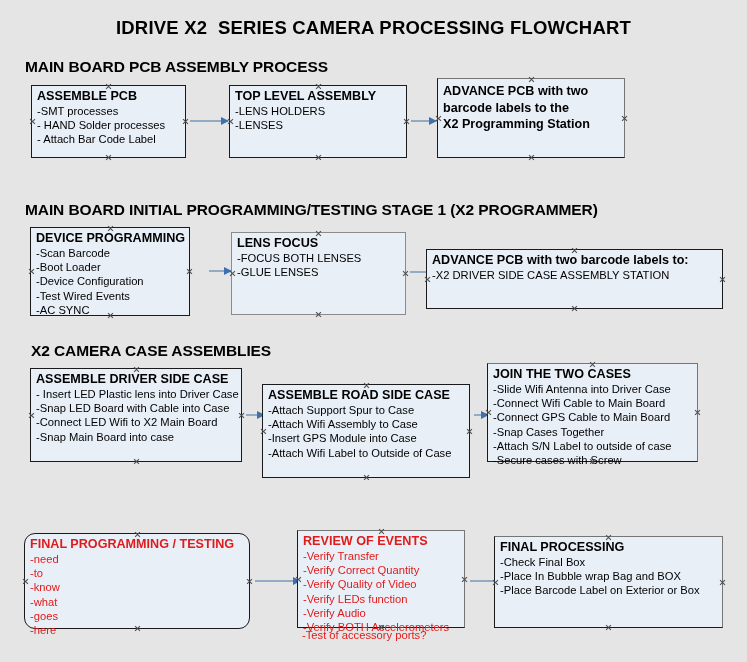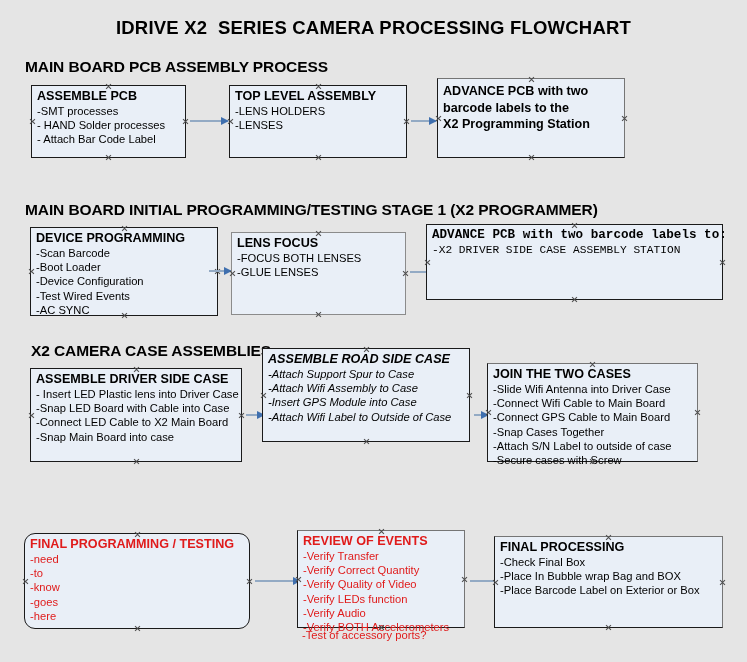--- a/index.html
+++ b/index.html
@@ -198,21 +198,21 @@
     <div class="handle" style="left:50%; top:0;"></div>
     <div class="handle" style="left:50%; top:100%;"></div>
     <div class="handle" style="left:0; top:50%;"></div>
     <div class="handle" style="left:100%; top:50%;"></div>
   </div>
 
   <div class="section-heading" style="left:25px; top:201px;">
     <span>MAIN BOARD INITIAL PROGRAMMING/TESTING STAGE 1 (X2 PROGRAMMER)</span>
   </div>
 
-  <div class="box b-dark" style="left:30px; top:227px; width:188px; height:89px;">
+  <div class="box b-dark" style="left:30px; top:227px; width:160px; height:89px;">
     <div class="box-inner">
       <div class="box-title">DEVICE PROGRAMMING</div>
       <div class="box-line">-Scan Barcode</div>
       <div class="box-line">-Boot Loader</div>
       <div class="box-line">-Device Configuration</div>
       <div class="box-line">-Test Wired Events</div>
       <div class="box-line">-AC SYNC</div>
     </div>
     <div class="handle" style="left:50%; top:0;"></div>
     <div class="handle" style="left:50%; top:100%;"></div>
@@ -229,52 +229,52 @@
       <div class="box-line">-GLUE LENSES</div>
     </div>
     <div class="handle" style="left:50%; top:0;"></div>
     <div class="handle" style="left:50%; top:100%;"></div>
     <div class="handle" style="left:0; top:50%;"></div>
     <div class="handle" style="left:100%; top:50%;"></div>
   </div>
 
   <div class="arrow" style="left:410px; top:271px; width:25px;"></div>
 
-  <div class="box b-dark" style="left:426px; top:224px; width:297px; height:76px;font-family:Liberation Mono, monospace;">
+  <div class="box b-dark" style="left:426px; top:249px; width:297px; height:60px;">
     <div class="box-inner">
       <div class="box-title">ADVANCE PCB with two barcode labels to:</div>
       <div class="box-line">-X2 DRIVER  SIDE  CASE  ASSEMBLY STATION</div>
     </div>
     <div class="handle" style="left:50%; top:0;"></div>
     <div class="handle" style="left:50%; top:100%;"></div>
     <div class="handle" style="left:0; top:50%;"></div>
     <div class="handle" style="left:100%; top:50%;"></div>
   </div>
 
   <div class="section-heading" style="left:31px; top:342px;">
     <span>X2 CAMERA CASE ASSEMBLIES</span>
   </div>
 
   <div class="box b-dark" style="left:30px; top:368px; width:212px; height:94px;">
     <div class="box-inner">
       <div class="box-title">ASSEMBLE DRIVER SIDE CASE</div>
       <div class="box-line">- Insert LED Plastic lens into Driver Case</div>
       <div class="box-line">-Snap LED Board with Cable into Case</div>
-      <div class="box-line">-Connect LED Cable to X2 Main Board</div>
+      <div class="box-line">-Connect LED Wifi to X2 Main Board</div>
       <div class="box-line">-Snap Main Board into case</div>
     </div>
     <div class="handle" style="left:50%; top:0;"></div>
     <div class="handle" style="left:50%; top:100%;"></div>
     <div class="handle" style="left:0; top:50%;"></div>
     <div class="handle" style="left:100%; top:50%;"></div>
   </div>
 
   <div class="arrow" style="left:246px; top:414px; width:18px;"></div>
 
-  <div class="box b-dark" style="left:262px; top:348px; width:208px; height:94px;font-style:italic;">
+  <div class="box b-dark" style="left:262px; top:384px; width:208px; height:94px;">
     <div class="box-inner">
       <div class="box-title">ASSEMBLE ROAD SIDE CASE</div>
       <div class="box-line">-Attach Support Spur to Case</div>
       <div class="box-line">-Attach Wifi Assembly to Case</div>
       <div class="box-line">-Insert GPS Module into Case</div>
       <div class="box-line">-Attach Wifi Label to Outside of Case</div>
     </div>
     <div class="handle" style="left:50%; top:0;"></div>
     <div class="handle" style="left:50%; top:100%;"></div>
     <div class="handle" style="left:0; top:50%;"></div>
@@ -299,20 +299,21 @@
     <div class="handle" style="left:100%; top:50%;"></div>
   </div>
 
 
   <div class="box b-dark" style="left:24px; top:533px; width:226px; height:96px;border-radius:11px;">
     <div class="box-inner">
       <div class="box-title red">FINAL PROGRAMMING / TESTING</div>
       <div class="box-line red">-need</div>
       <div class="box-line red">-to</div>
       <div class="box-line red">-know</div>
+      <div class="box-line red">-what</div>
       <div class="box-line red">-goes</div>
       <div class="box-line red">-here</div>
     </div>
     <div class="handle" style="left:50%; top:0;"></div>
     <div class="handle" style="left:50%; top:100%;"></div>
     <div class="handle" style="left:0; top:50%;"></div>
     <div class="handle" style="left:100%; top:50%;"></div>
   </div>
 
   <div class="arrow" style="left:255px; top:580px; width:45px;"></div>

